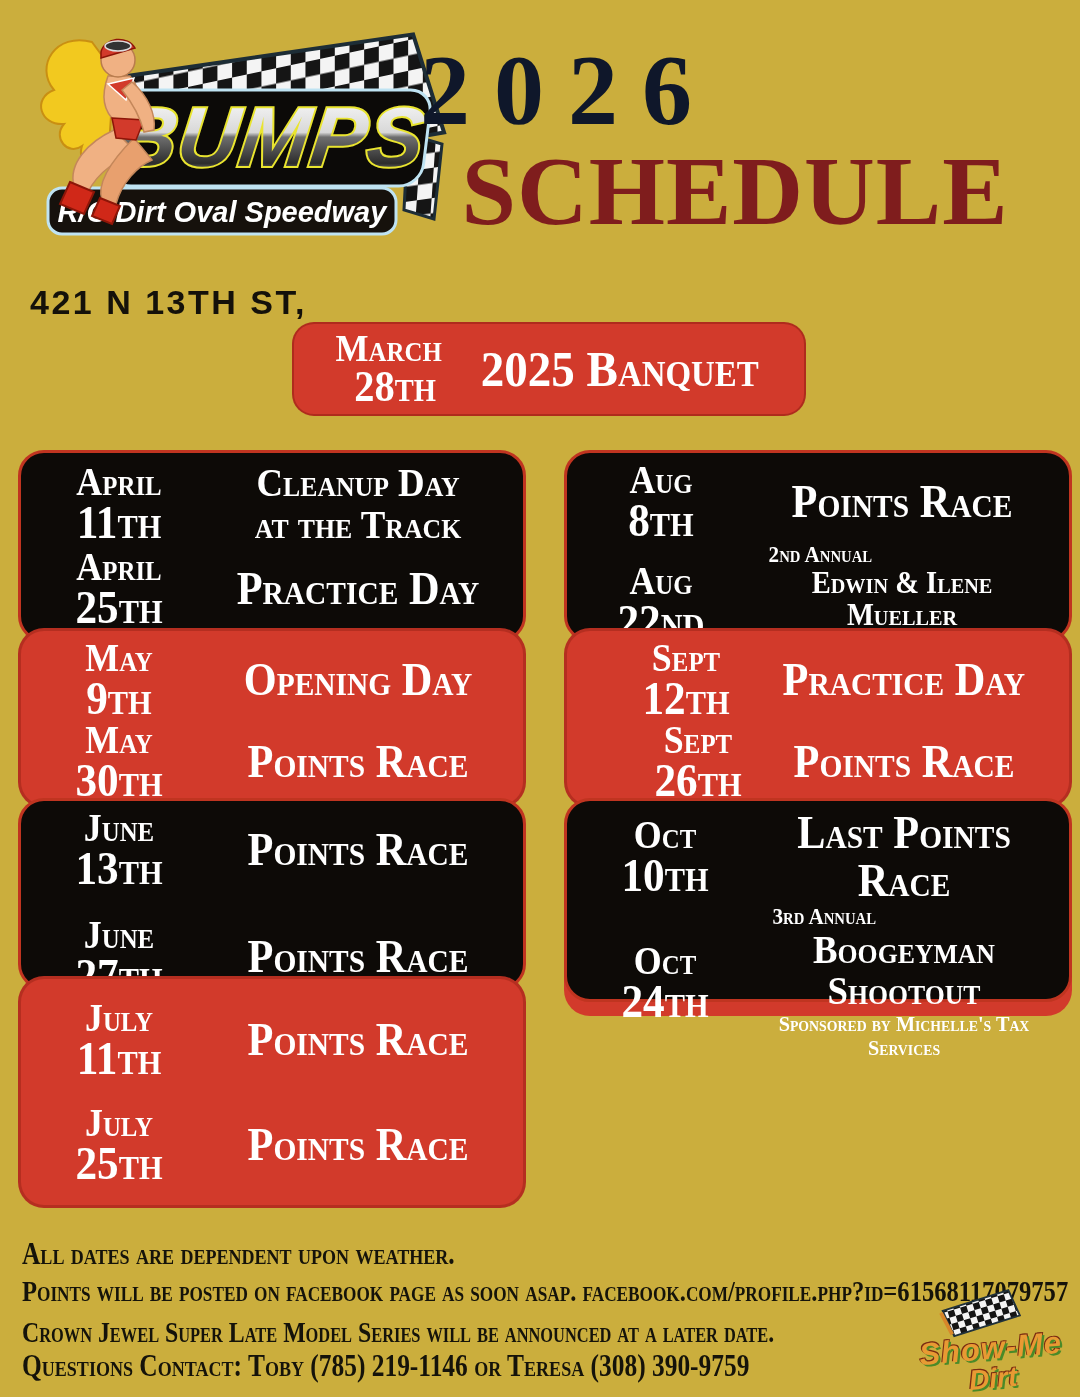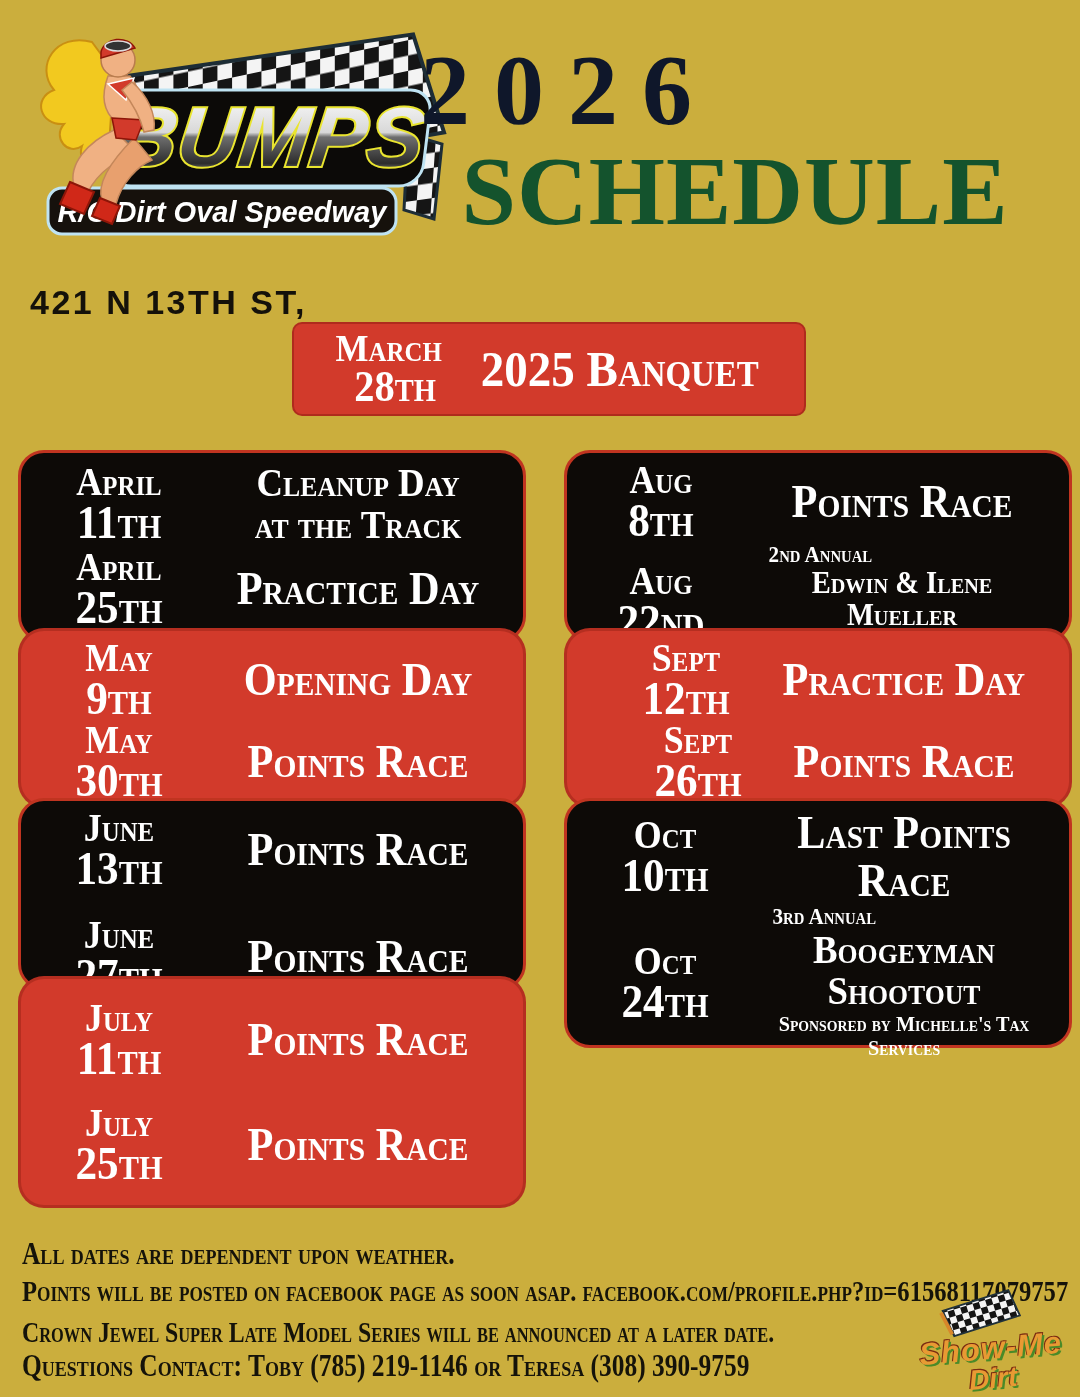--- a/index.html
+++ b/index.html
@@ -17,25 +17,25 @@
 
   
   .logo-wrap{position:absolute;left:18px;top:14px;width:430px;height:230px;}
   .address{position:absolute;left:30px;top:232px;font-family:"Liberation Sans",sans-serif;
            font-weight:bold;font-size:34px;line-height:1.32;letter-spacing:2.5px;color:#14110a;margin-top:48px;}
   .title-year{position:absolute;left:420px;top:40px;width:650px;text-align:left;
            font-family:"Liberation Serif",serif;font-weight:bold;font-size:100px;line-height:1;
            letter-spacing:24px;color:#0f172a;}
   .title-word{position:absolute;left:400px;top:142px;width:670px;text-align:center;
            font-family:"Liberation Serif",serif;font-weight:bold;font-size:98px;line-height:1;
-           letter-spacing:1px;color:#14532d;}
+           letter-spacing:1px;color:#7f1d1d;}
 
   
   .banquet{position:absolute;left:292px;top:322px;width:514px;height:94px;background:var(--red);
-           border:2px solid rgba(122,22,10,.4);border-radius:10px;box-sizing:border-box;
+           border:2px solid rgba(122,22,10,.4);border-radius:22px;box-sizing:border-box;
            display:flex;align-items:center;justify-content:center;gap:26px;}
   .banquet .bdate{text-align:center;transform:scaleX(.92);line-height:.95;}
   .banquet .bmonth{display:block;font-size:38px;}
   .banquet .bday{display:block;font-size:44px;padding-left:14px;}
   .banquet .blabel{font-size:50px;transform:scaleX(.94);}
 
   
   .block{position:absolute;width:508px;border-radius:26px;box-sizing:border-box;
          display:flex;flex-direction:column;justify-content:space-evenly;padding:8px 12px;}
   .block.black{background:var(--black);border:3px solid var(--border-red);}
@@ -54,21 +54,21 @@
   .sponsor{display:block;font-size:22px;line-height:1.1;}
 
   
   .b-april{left:18px;top:450px;height:192px;z-index:1;}
   .b-may{left:18px;top:628px;height:180px;z-index:2;}
   .b-june{left:18px;top:798px;height:192px;z-index:3;gap:25px;}
   .b-july{left:18px;top:976px;height:232px;z-index:4;}
   .b-aug{left:564px;top:450px;height:192px;z-index:1;padding-left:8px;}
   .b-sept{left:564px;top:628px;height:180px;z-index:2;align-items:center;}
   .u-oct{left:564px;top:900px;height:116px;z-index:3;}
-  .b-oct{left:564px;top:798px;height:250px;z-index:4;}
+  .b-oct{left:564px;top:798px;height:204px;z-index:4;}
 
   
   .fline{position:absolute;left:22px;white-space:nowrap;color:var(--text-dark);
          font-family:"Liberation Serif",serif;font-variant:small-caps;font-weight:bold;
          transform:scaleX(.82);transform-origin:0 50%;}
   .f1{top:1236px;font-size:31px;}
   .f2{top:1274px;font-size:30px;}
   .f3{top:1316px;font-size:29px;}
   .f4{top:1348px;font-size:31px;}
 

